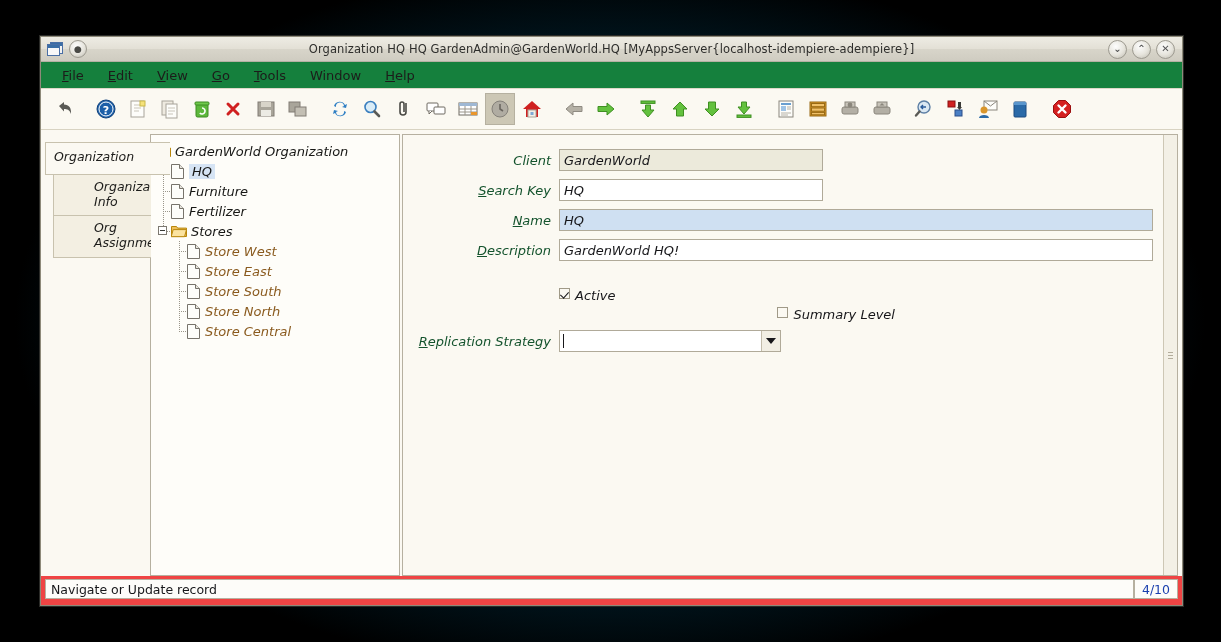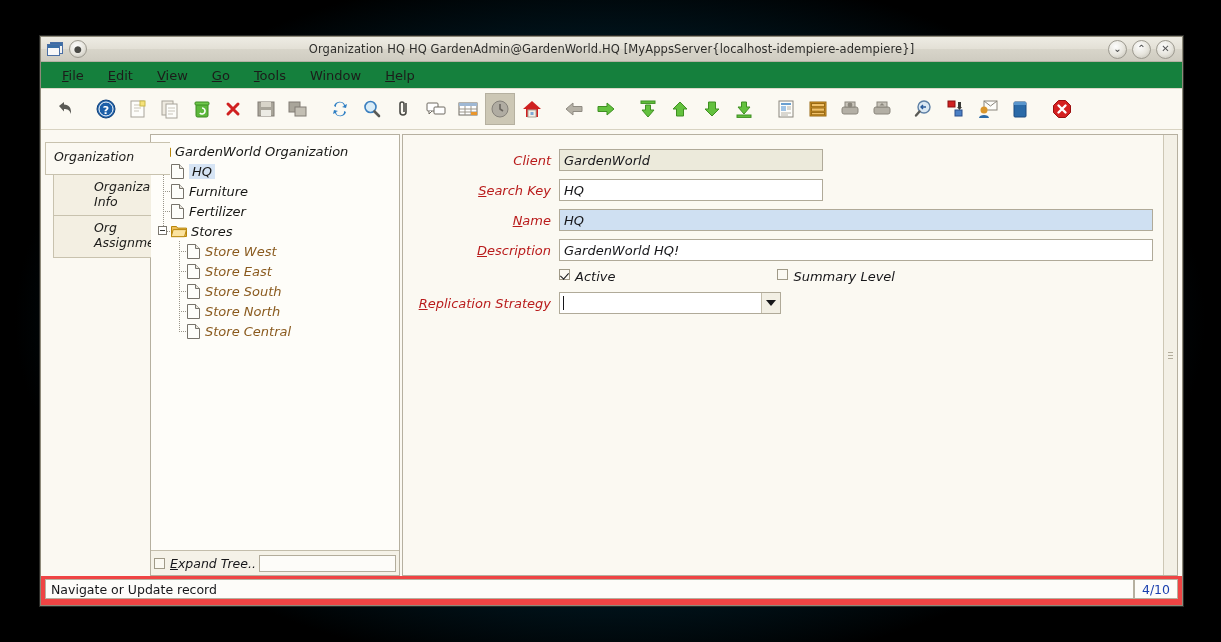--- a/index.html
+++ b/index.html
@@ -152,21 +152,21 @@
   }
 
   
   #formpanel {
     flex:1; border:1px solid #b6b0a0; background:#fbf9f2;
     display:flex; min-width:0; position:relative;
   }
   #forminner { flex:1; padding:14px 10px 0 0; min-width:0; }
   .frow { display:flex; align-items:center; margin-bottom:8px; }
   .flabel {
-    width:148px; text-align:right; padding-right:8px; font-size:13px; color:#b91c1c;
+    width:148px; text-align:right; padding-right:8px; font-size:13px; color:#14532d;
     flex:none; white-space:nowrap;
   }
   .flabel u { text-decoration:underline; }
   .finput {
     height:22px; box-sizing:border-box; border:1px solid #b0aa99; background:#ffffff;
     font-size:13px; color:#17171a; display:flex; align-items:center; padding:0 4px;
     font-family:"DejaVu Sans", sans-serif;
   }
   .finput.readonly { background:#eceadb; }
   .finput.highlight { background:#cfe0f2; }
@@ -594,25 +594,20 @@
               <svg width="13" height="15" viewBox="0 0 13 15">
                   <path d="M0.5 0.5 h8 l4 4 v10 h-12z" fill="#fdfdfa" stroke="#77736b"></path>
                   <path d="M8.5 0.5 v4 h4" fill="#e8e5dd" stroke="#77736b"></path>
                 </svg>
             </div>
             <span class="tlabel store">Store Central</span>
           </div>
 
         </div>
 
-        <div id="treefoot">
-          <div class="cb"></div>
-          <span id="expand-label"><u>E</u>xpand Tree..</span>
-          <div id="tree-filter"></div>
-        </div>
       </div>
 
       <div id="formpanel">
         <div id="forminner">
 
           <div class="frow">
             <div class="flabel">Client</div>
             <div class="finput readonly w-short">GardenWorld</div>
           </div>
 
@@ -630,21 +625,21 @@
             <div class="flabel"><u>D</u>escription</div>
             <div class="finput w-wide">GardenWorld HQ!</div>
           </div>
 
           <div class="chkrow">
             <div class="flabel"></div>
             <div class="chk-wrap">
               <div class="cb checked"></div>
               <span>Active</span>
             </div>
-            <div class="chk-wrap" style="margin-left:162px;">
+            <div class="chk-wrap" style="margin-left:162px;margin-top:38px;">
               <div class="cb"></div>
               <span>Summary Level</span>
             </div>
           </div>
 
           <div class="frow">
             <div class="flabel"><u>R</u>eplication Strategy</div>
             <div class="combo">
               <div class="textcaret"></div>
               <span></span>

